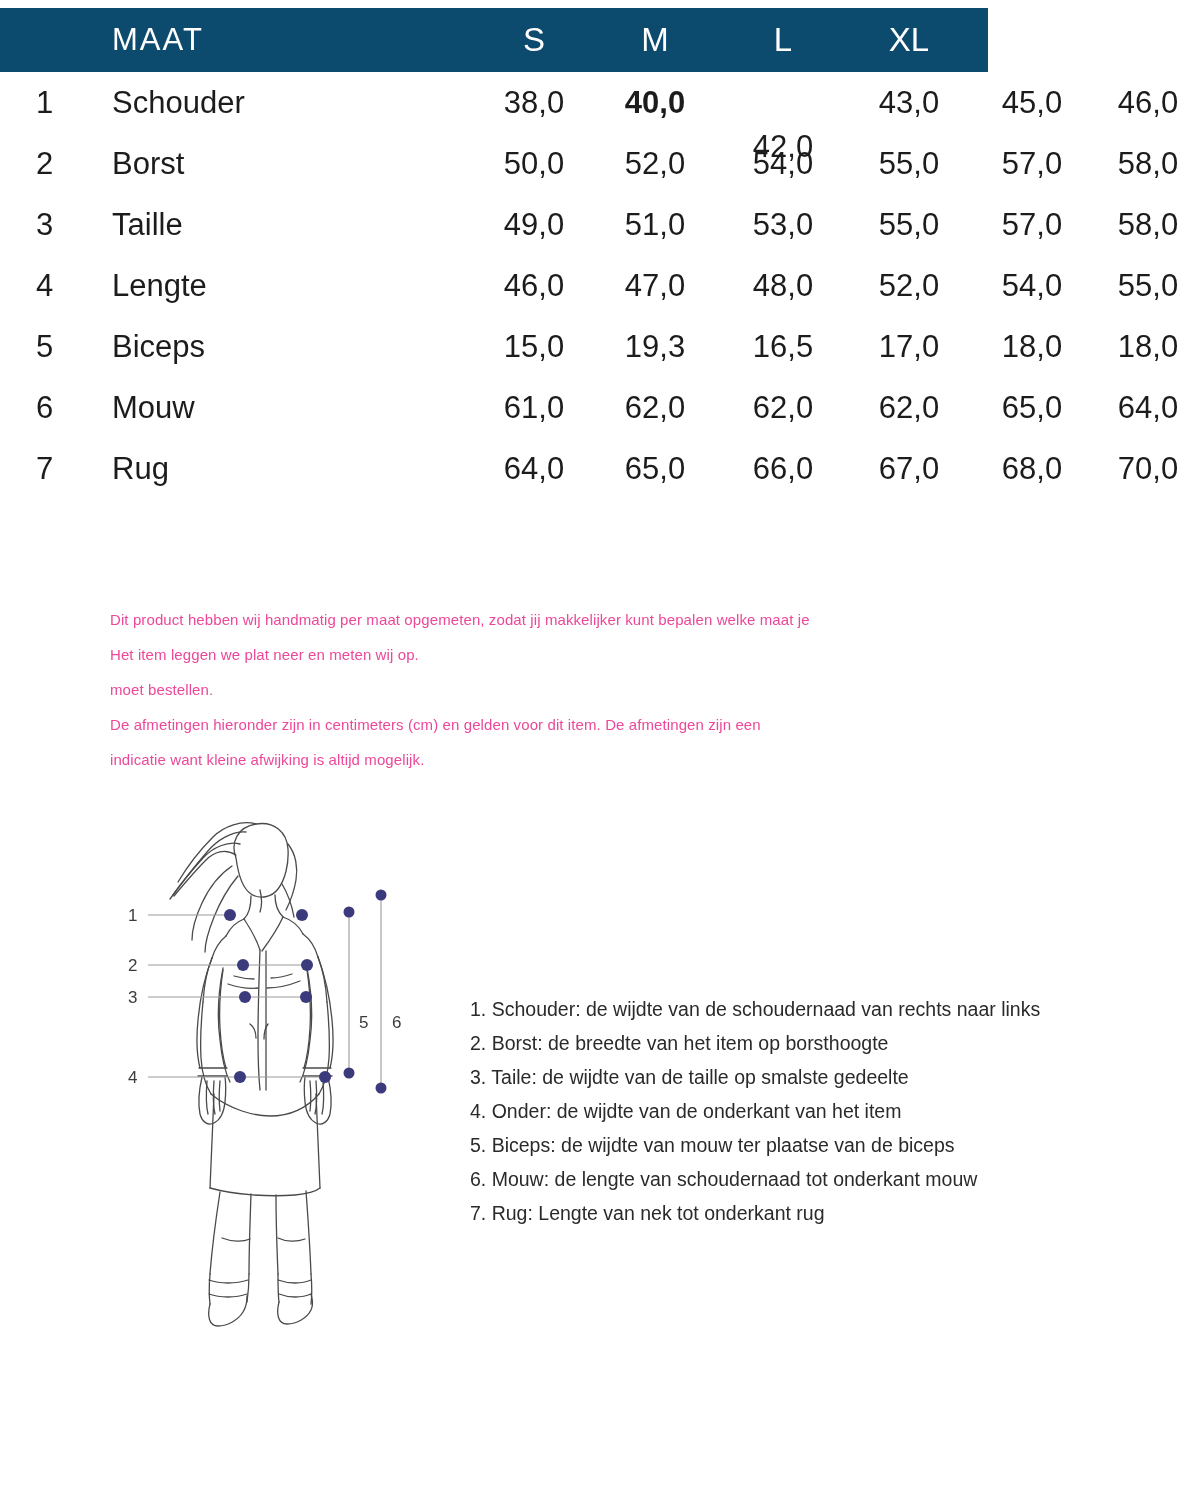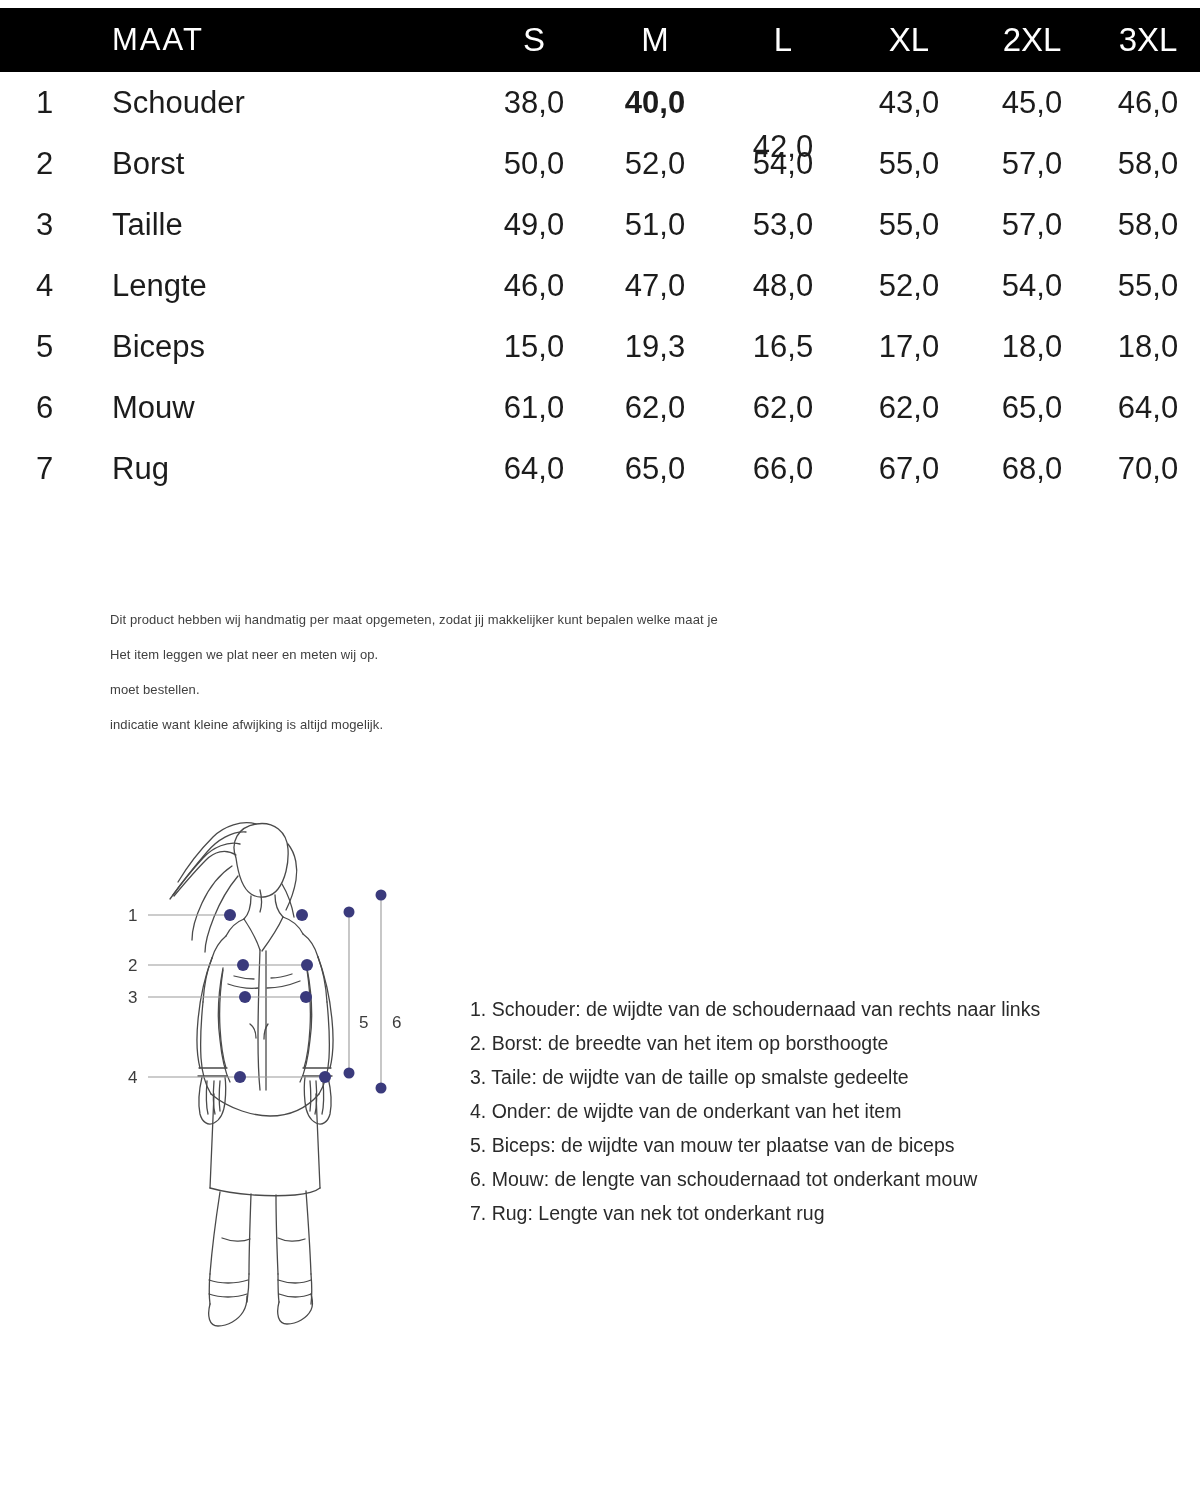--- a/index.html
+++ b/index.html
@@ -14,23 +14,23 @@
     font-family: "Liberation Sans", sans-serif;
     color: #1a1a1a;
     overflow: hidden;
   }
 
   
   #size-header {
     position: absolute;
     left: 0;
     top: 8px;
-    width: 1200px;
+    width: 988px;
     height: 64px;
-    background: #000000;
+    background: #0c4a6e;
   }
   #size-header .hdr-maat {
     position: absolute;
     left: 112px;
     top: 50%;
     transform: translateY(-50%);
     color: #ffffff;
     font-size: 31px;
     font-weight: 300;
     letter-spacing: 2px;
@@ -90,23 +90,23 @@
   }
 
   
   #description {
     position: absolute;
     left: 110px;
     top: 602px;
     width: 990px;
   }
   #description .pline {
-    font-size: 13px;
-    font-weight: 300;
-    color: #404040;
+    font-size: 15px;
+    font-weight: 300;
+    color: #ec4899;
     line-height: 35px;
     letter-spacing: 0.1px;
   }
 
   
   #figure-panel {
     position: absolute;
     left: 110px;
     top: 818px;
     width: 320px;
@@ -211,20 +211,21 @@
       <div class="cell-val" style="left: 849px; width: 120px;">67,0</div>
       <div class="cell-val" style="left: 972px; width: 120px;">68,0</div>
       <div class="cell-val" style="left: 1088px; width: 120px;">70,0</div>
     </div>
   </div>
 
 <div id="description">
     <div class="pline">Dit product hebben wij handmatig per maat opgemeten, zodat jij makkelijker kunt bepalen welke maat je</div>
     <div class="pline">Het item leggen we plat neer en meten wij op.</div>
     <div class="pline">moet bestellen.</div>
+    <div class="pline">De afmetingen hieronder zijn in centimeters (cm) en gelden voor dit item. De afmetingen zijn een</div>
     <div class="pline">indicatie want kleine afwijking is altijd mogelijk.</div>
   </div>
 
 <div id="figure-panel">
   <svg id="figure-svg" width="320" height="510" viewBox="0 0 320 510" xmlns="http://www.w3.org/2000/svg">
     <g fill="none" stroke="#4a4a4a" stroke-width="1.3" stroke-linecap="round" stroke-linejoin="round">
 
       <path d="M126 40 C120 24 128 9 146 6 C164 3 177 14 178 31 C179 46 175 62 168 71
                C162 79 150 82 141 76 C132 70 128 55 126 40 Z"></path>
 

